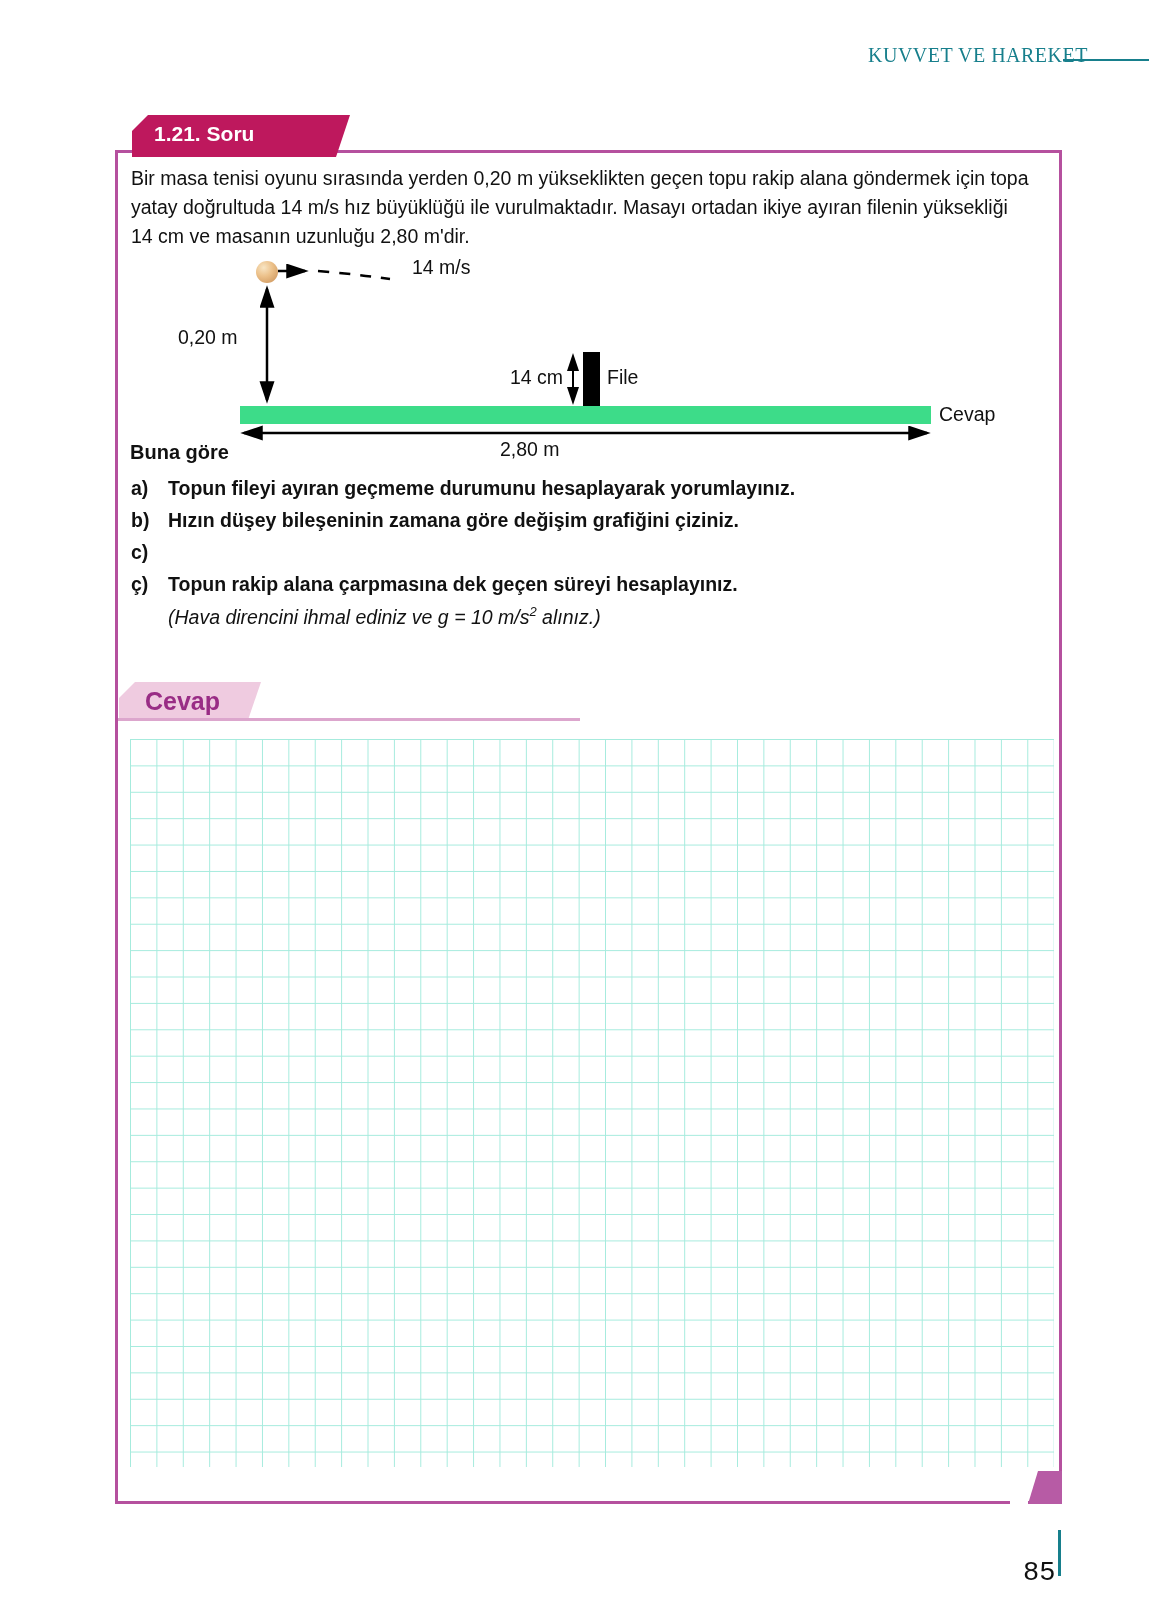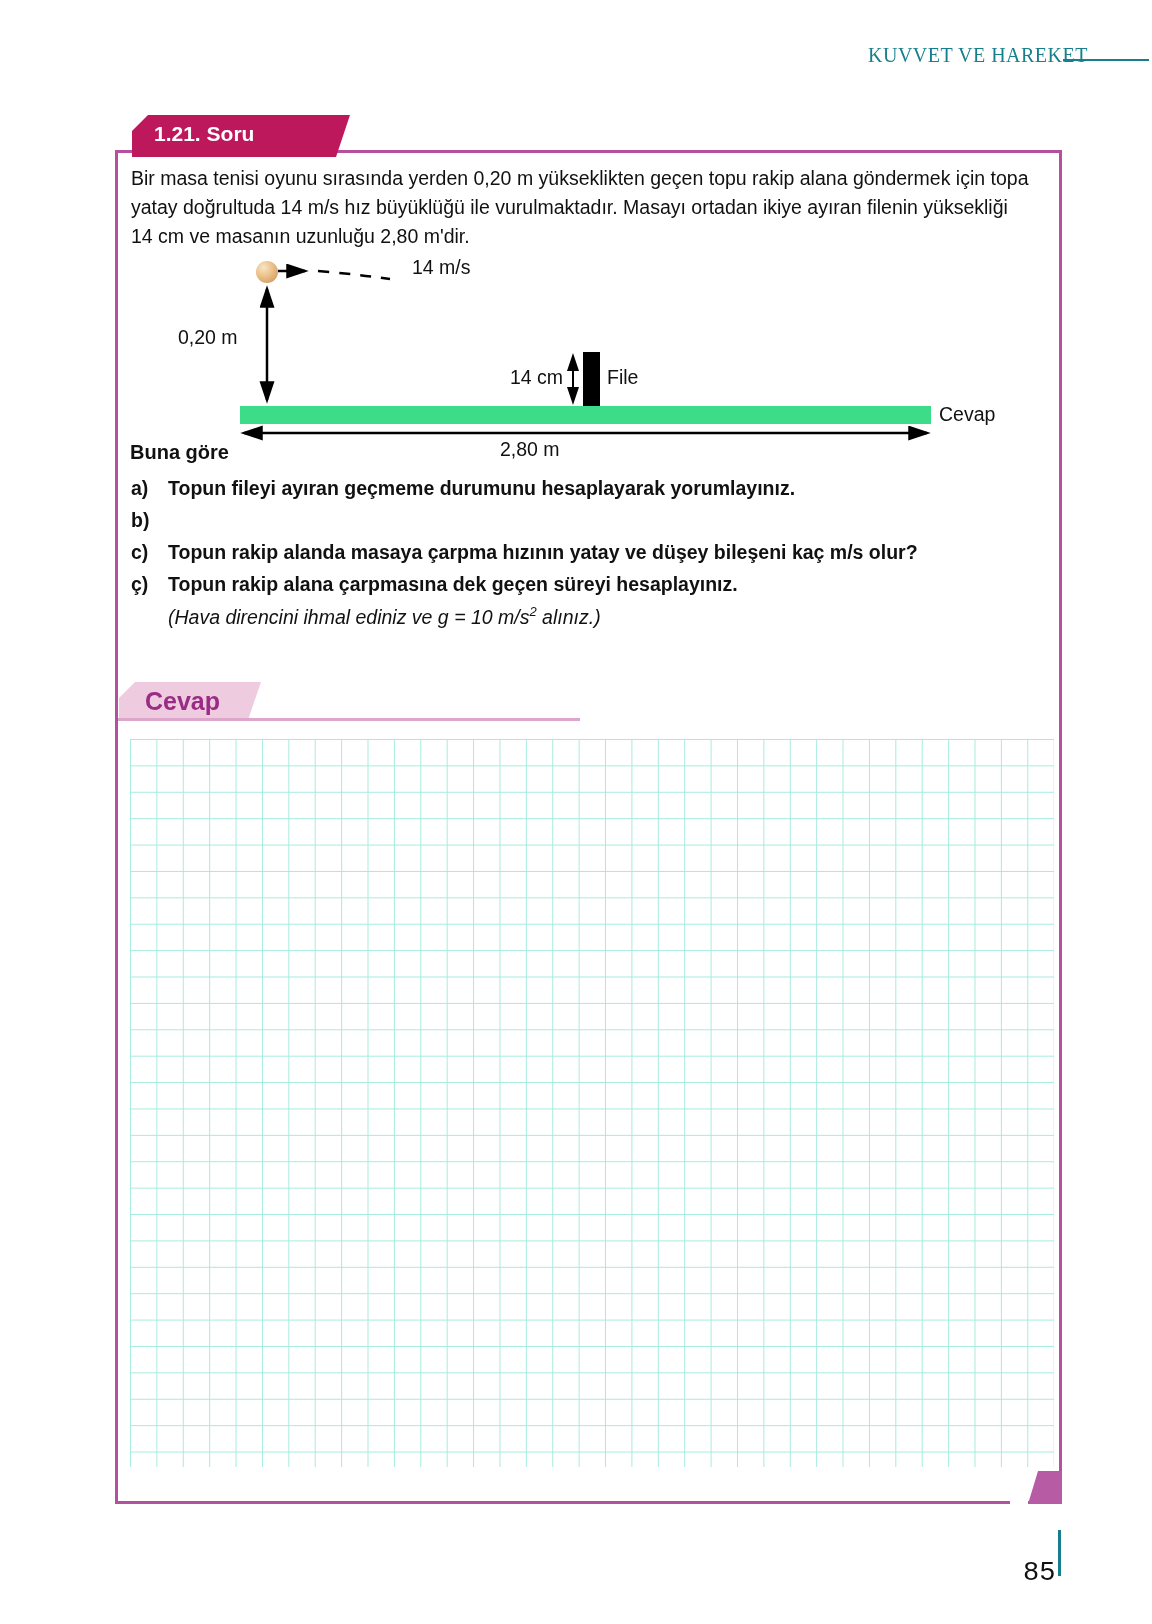--- a/index.html
+++ b/index.html
@@ -102,24 +102,24 @@
 
   <div class="lead">Buna göre</div>
 
   <div class="items">
     <div class="item">
       <span class="letter">a)</span>
       <span>Topun fileyi ayıran geçmeme durumunu hesaplayarak yorumlayınız.</span>
     </div>
     <div class="item">
       <span class="letter">b)</span>
+      <span>Hızın düşey bileşeninin zamana göre değişim grafiğini çiziniz.</span>
     </div>
     <div class="item">
       <span class="letter">c)</span>
-      <span>Topun rakip alanda masaya çarpma hızının yatay ve düşey bileşeni kaç m/s olur?</span>
     </div>
     <div class="item">
       <span class="letter">ç)</span>
       <span>Topun rakip alana çarpmasına dek geçen süreyi hesaplayınız.</span>
     </div>
   </div>
 
   <div class="note"><span>(Hava direncini ihmal ediniz ve g = 10 m/s</span><sup>2</sup><span> alınız.)</span></div>
 
   <div class="cevap-label">Cevap</div>

